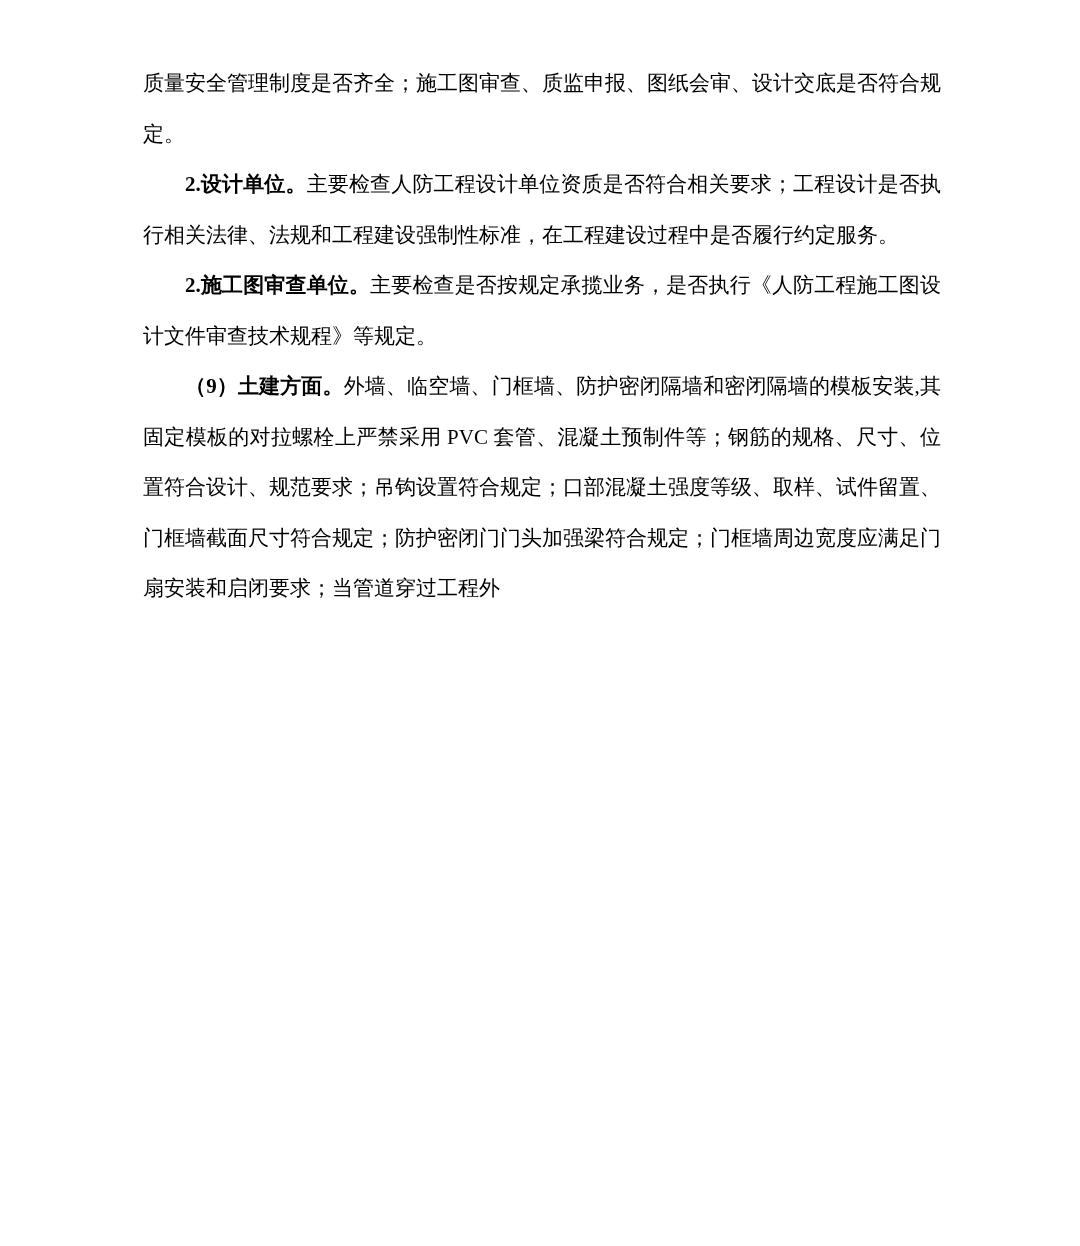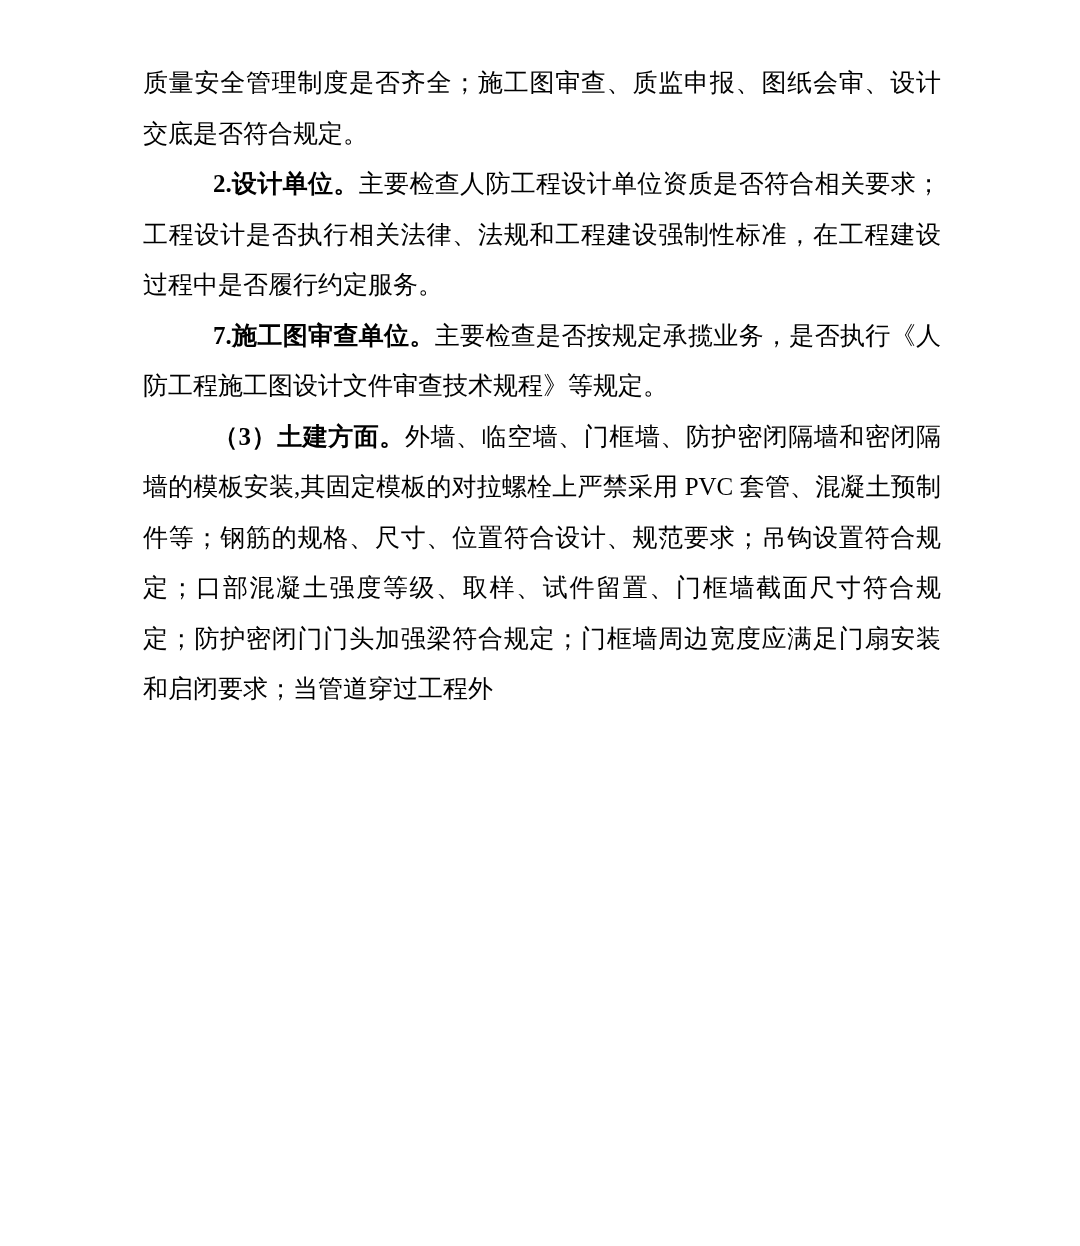--- a/index.html
+++ b/index.html
@@ -14,48 +14,47 @@
     background: #ffffff;
     overflow: hidden;
     color: #000000;
   }
   .content {
     position: absolute;
     left: 143px;
     top: 58px;
     width: 798px;
     font-family: "Liberation Serif", "DejaVu Serif", serif;
-    font-size: 25px;
+    font-size: 21px;
     line-height: 50.5px;
     text-align: justify;
     letter-spacing: 0;
   }
   .content p {
     margin: 0;
     padding: 0;
   }
   .content p.indent {
     text-indent: 2em;
   }
   .content strong {
     font-weight: 700;
-    margin-left: 20px;
   }
 </style>
 </head>
 <body>
 
 <div class="page">
   <div class="content">
 
     <p><span>质量安全管理制度是否齐全；施工图审查、质监申报、图纸会审、设计交底是否符合规定。</span></p>
 
     <p class="indent"><strong>2.设计单位。</strong><span>主要检查人防工程设计单位资质是否符合相关要求；工程设计是否执行相关法律、法规和工程建设强制性标准，在工程建设过程中是否履行约定服务。</span></p>
 
-    <p class="indent"><strong>7.施工图审查单位。</strong><span>主要检查是否按规定承揽业务，是否执行《人防工程施工图设计文件审查技术规程》等规定。</span></p>
+    <p class="indent"><strong>2.施工图审查单位。</strong><span>主要检查是否按规定承揽业务，是否执行《人防工程施工图设计文件审查技术规程》等规定。</span></p>
 
 
 
 
-    <p class="indent"><strong>（3）土建方面。</strong><span>外墙、临空墙、门框墙、防护密闭隔墙和密闭隔墙的模板安装,其固定模板的对拉螺栓上严禁采用 PVC 套管、混凝土预制件等；钢筋的规格、尺寸、位置符合设计、规范要求；吊钩设置符合规定；口部混凝土强度等级、取样、试件留置、门框墙截面尺寸符合规定；防护密闭门门头加强梁符合规定；门框墙周边宽度应满足门扇安装和启闭要求；当管道穿过工程外</span></p>
+    <p class="indent"><strong>（9）土建方面。</strong><span>外墙、临空墙、门框墙、防护密闭隔墙和密闭隔墙的模板安装,其固定模板的对拉螺栓上严禁采用 PVC 套管、混凝土预制件等；钢筋的规格、尺寸、位置符合设计、规范要求；吊钩设置符合规定；口部混凝土强度等级、取样、试件留置、门框墙截面尺寸符合规定；防护密闭门门头加强梁符合规定；门框墙周边宽度应满足门扇安装和启闭要求；当管道穿过工程外</span></p>
 
   </div>
 </div>
 
 </body></html>

